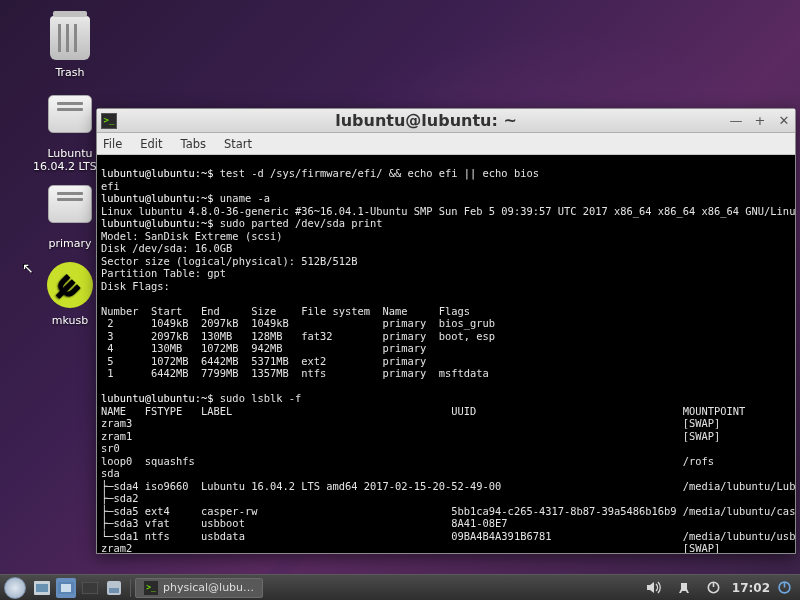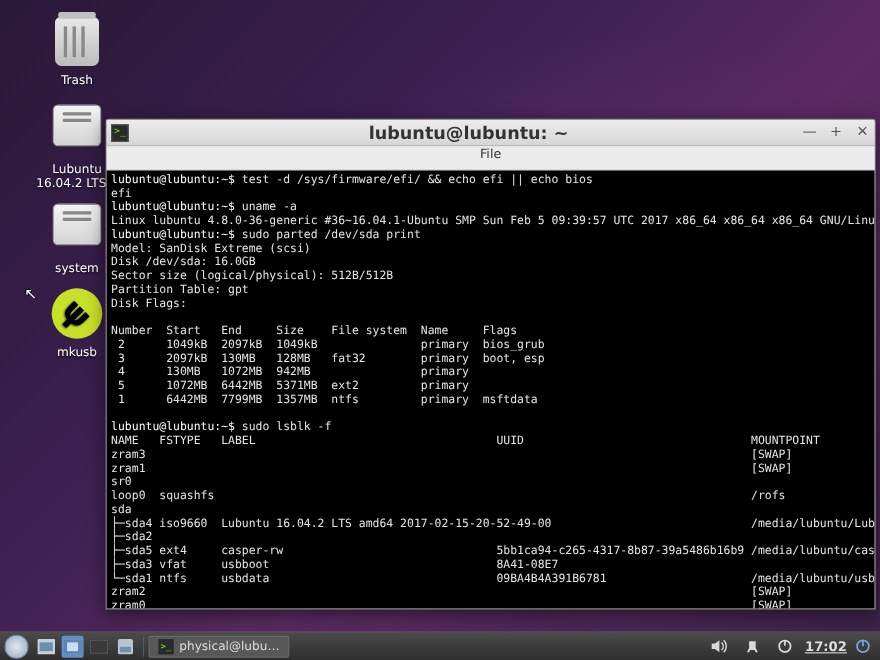--- a/index.html
+++ b/index.html
@@ -46,36 +46,36 @@
     background:#e6e6e6; border:1px solid #8a8a8a; border-radius:3px 3px 0 0;
     box-shadow:0 4px 16px rgba(0,0,0,.5);
     display:flex; flex-direction:column;
   }
   .titlebar{height:24px;background:linear-gradient(#ececec,#d6d6d6);display:flex;align-items:center;padding:0 4px;border-bottom:1px solid #b0b0b0;}
   .appicon{width:16px;height:16px;background:#2a2a2a;border:1px solid #555;margin-right:6px;display:flex;align-items:center;justify-content:center;}
   .appicon span{color:#7cfc00;font-size:9px;font-family:monospace;line-height:1;}
   .titletext{flex:1;text-align:center;font-size:16px;font-weight:bold;color:#333;}
   .winbtns{display:flex;gap:10px;font-size:13px;color:#555;}
   .winbtns span{cursor:pointer;width:14px;text-align:center;}
-  .menubar{height:22px;background:#ececec;display:flex;align-items:center;padding:0 6px;gap:18px;font-size:11.5px;color:#333;border-bottom:1px solid #c8c8c8;flex-direction:column;}
+  .menubar{height:22px;background:#ececec;display:flex;align-items:center;padding:0 6px;gap:18px;font-size:11.5px;color:#333;border-bottom:1px solid #c8c8c8;}
   .menubar span{cursor:pointer;}
-  .term{flex:1;background:#000;color:#e4e4e4;font-family:"DejaVu Sans Mono","Liberation Mono",monospace;font-size:10.4px;line-height:12.5px;padding:2px 4px;overflow:hidden;white-space:pre;}
+  .term{flex:1;background:#000;color:#e4e4e4;font-family:"DejaVu Sans Mono","Liberation Mono",monospace;font-size:10.4px;line-height:12.5px;padding:12px 4px;overflow:hidden;white-space:pre;}
   .term .pr{color:#fff;}
   
   .taskbar{position:absolute;left:0;right:0;bottom:0;height:26px;background:linear-gradient(#4b4b4b,#2e2e2e);border-top:1px solid #5a5a5a;display:flex;align-items:center;padding:0 4px;color:#ddd;font-size:11px;}
   .tb-start{width:22px;height:22px;background:radial-gradient(circle,#e0e8f0,#94a8c0);border-radius:50%;border:1px solid #7890a8;margin-right:4px;cursor:pointer;}
   .tb-ic{width:20px;height:20px;margin:0 2px;display:flex;align-items:center;justify-content:center;cursor:pointer;color:#cfd8e0;font-size:13px;}
   .tb-ic.active{background:#668fbf;border-radius:2px;}
   .tb-sep{width:1px;height:18px;background:#5a5a5a;margin:0 4px;}
   .tb-task{height:20px;padding:0 8px;display:flex;align-items:center;background:#585858;border:1px solid #6a6a6a;border-radius:2px;gap:5px;cursor:pointer;}
   .tb-task .tico{width:14px;height:14px;background:#2a2a2a;display:flex;align-items:center;justify-content:center;}
   .tb-task .tico span{color:#7cfc00;font-size:8px;font-family:monospace;}
   .tb-spacer{flex:1;}
   .tb-tray{display:flex;align-items:center;gap:6px;margin-right:6px;}
-  .tb-clock{font-size:12px;font-weight:bold;margin-right:2px;text-decoration:underline;}
+  .tb-clock{font-size:12px;font-weight:bold;margin-right:2px;}
   svg{display:block;}
 </style>
 </head>
 <body>
 
 <div class="wallpaper"></div>
 
 <div class="desktop-icons">
   <div class="drow">
     <div class="di">
@@ -88,21 +88,21 @@
   <div class="di">
     <div class="ic">
         <div class="drive"></div>
       </div>
     <div class="lbl">Lubuntu 16.04.2 LTS a</div>
   </div>
   <div class="di">
     <div class="ic">
         <div class="drive"></div>
       </div>
-    <div class="lbl">system</div>
+    <div class="lbl">primary</div>
   </div>
   <div class="di" style="position:relative">
     <span class="cursor-arrow">↖</span>
     <div class="ic">
         <div class="mkusb"></div>
       </div>
     <div class="lbl">mkusb</div>
   </div>
 </div>
 

